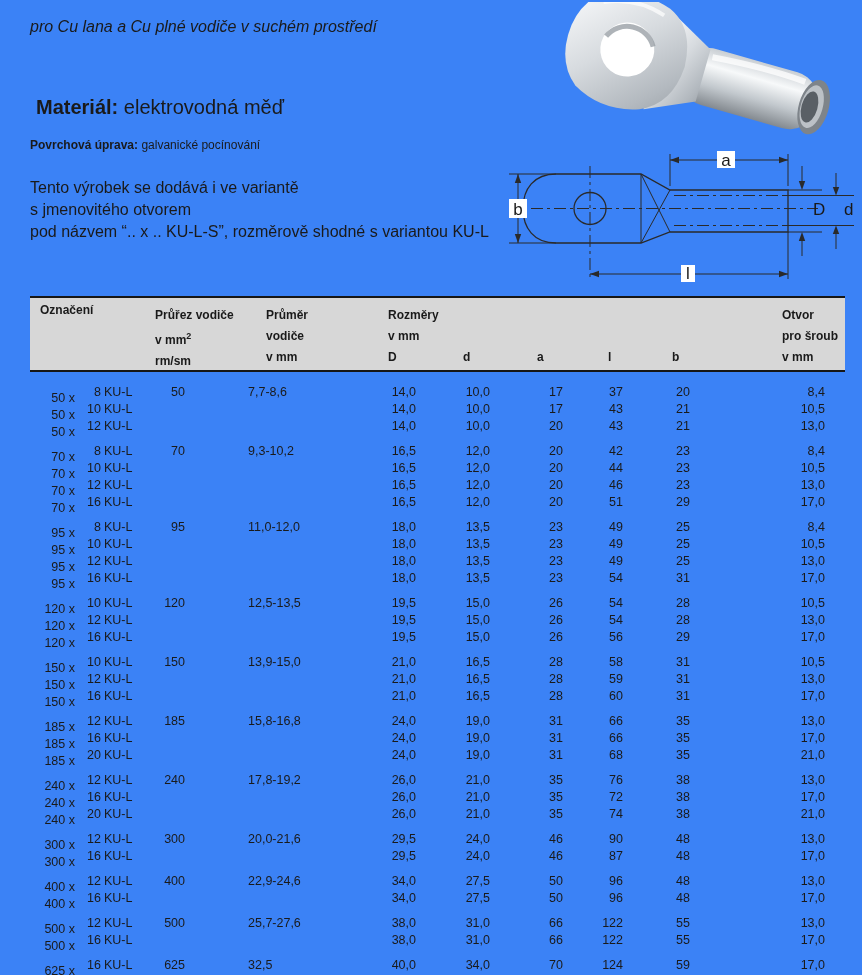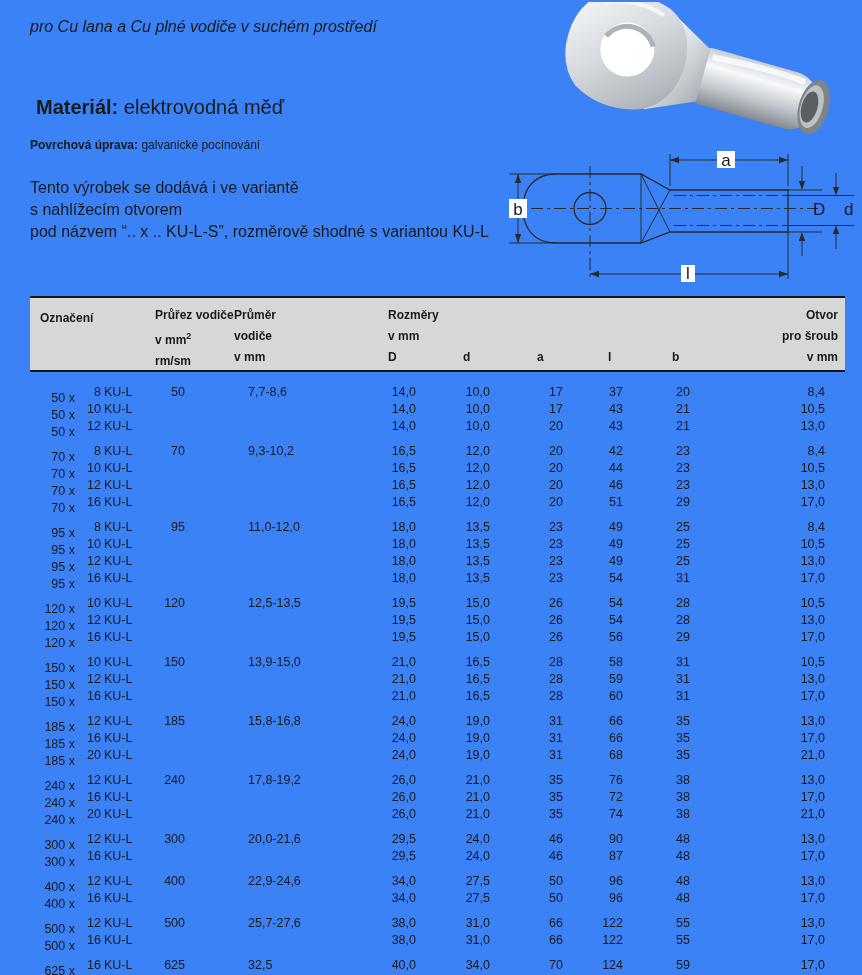--- a/index.html
+++ b/index.html
@@ -13,27 +13,27 @@
   .blab{font-weight:bold;}
   
   .photo{position:absolute;left:552px;top:2px;width:306px;height:144px;}
   .diagram{position:absolute;left:498px;top:146px;width:362px;height:145px;}
   
   .spec-table{position:absolute;left:30px;top:296px;width:815px;}
   .thead{position:relative;height:72px;background:#d7d7d7;
          border-top:2px solid #161616;border-bottom:2px solid #161616;
          font-weight:bold;font-size:12px;line-height:21px;}
   .h{position:absolute;white-space:nowrap;}
-  .h-ozn{left:10px;top:10px;}
+  .h-ozn{left:10px;top:2px;}
   .h-prurez{left:125px;top:7px;}
-  .h-prumer{left:204px;top:7px;}
+  .h-prumer{left:236px;top:7px;}
   .h-rozmery{left:358px;top:7px;}
   .h-letter{top:49px;}
   .hD{left:358px;} .hd{left:433px;} .ha{left:507px;} .hl{left:578px;} .hb{left:642px;}
-  .h-otvor{left:752px;top:7px;text-align:right;}
+  .h-otvor{left:752px;top:7px;}
   sup{font-size:9px;}
   .tbody{padding-top:12px;font-size:12.5px;}
   .trow{display:grid;grid-template-columns:112px 48px 130px 98px 74px 73px 60px 67px 153px;
         height:17px;line-height:17px;}
   .trow.group-start{margin-top:8px;}
   .c{white-space:nowrap;}
   .c1{display:flex;}
   .c1 .pre{display:inline-block;width:45px;text-align:right;margin-top:6px;}
   .c1 .size{display:inline-block;width:26px;text-align:right;}
   .c1 .ser{margin-left:3px;text-align:right;}
@@ -62,21 +62,21 @@
     <span>elektrovodná měď</span>
   </div>
 
   <div class="surface">
     <span class="blab">Povrchová úprava:</span>
     <span>galvanické pocínování</span>
   </div>
 
   <div class="variant">
     <div>Tento výrobek se dodává i ve variantě</div>
-    <div>s nahlížecím otvorem</div>
+    <div>s jmenovitého otvorem</div>
     <div>pod názvem “.. x .. KU-L-S”, rozměrově shodné s variantou KU-L</div>
   </div>
 
   <svg class="photo" viewBox="0 0 306 144">
     <defs>
       <linearGradient id="gPlate" x1="0" y1="0" x2="1" y2="1">
         <stop offset="0" stop-color="#fbfcfd"></stop>
           <stop offset="0.45" stop-color="#d7dbdf"></stop>
         <stop offset="0.8" stop-color="#b3b9bf"></stop>
           <stop offset="1" stop-color="#9aa0a6"></stop>

